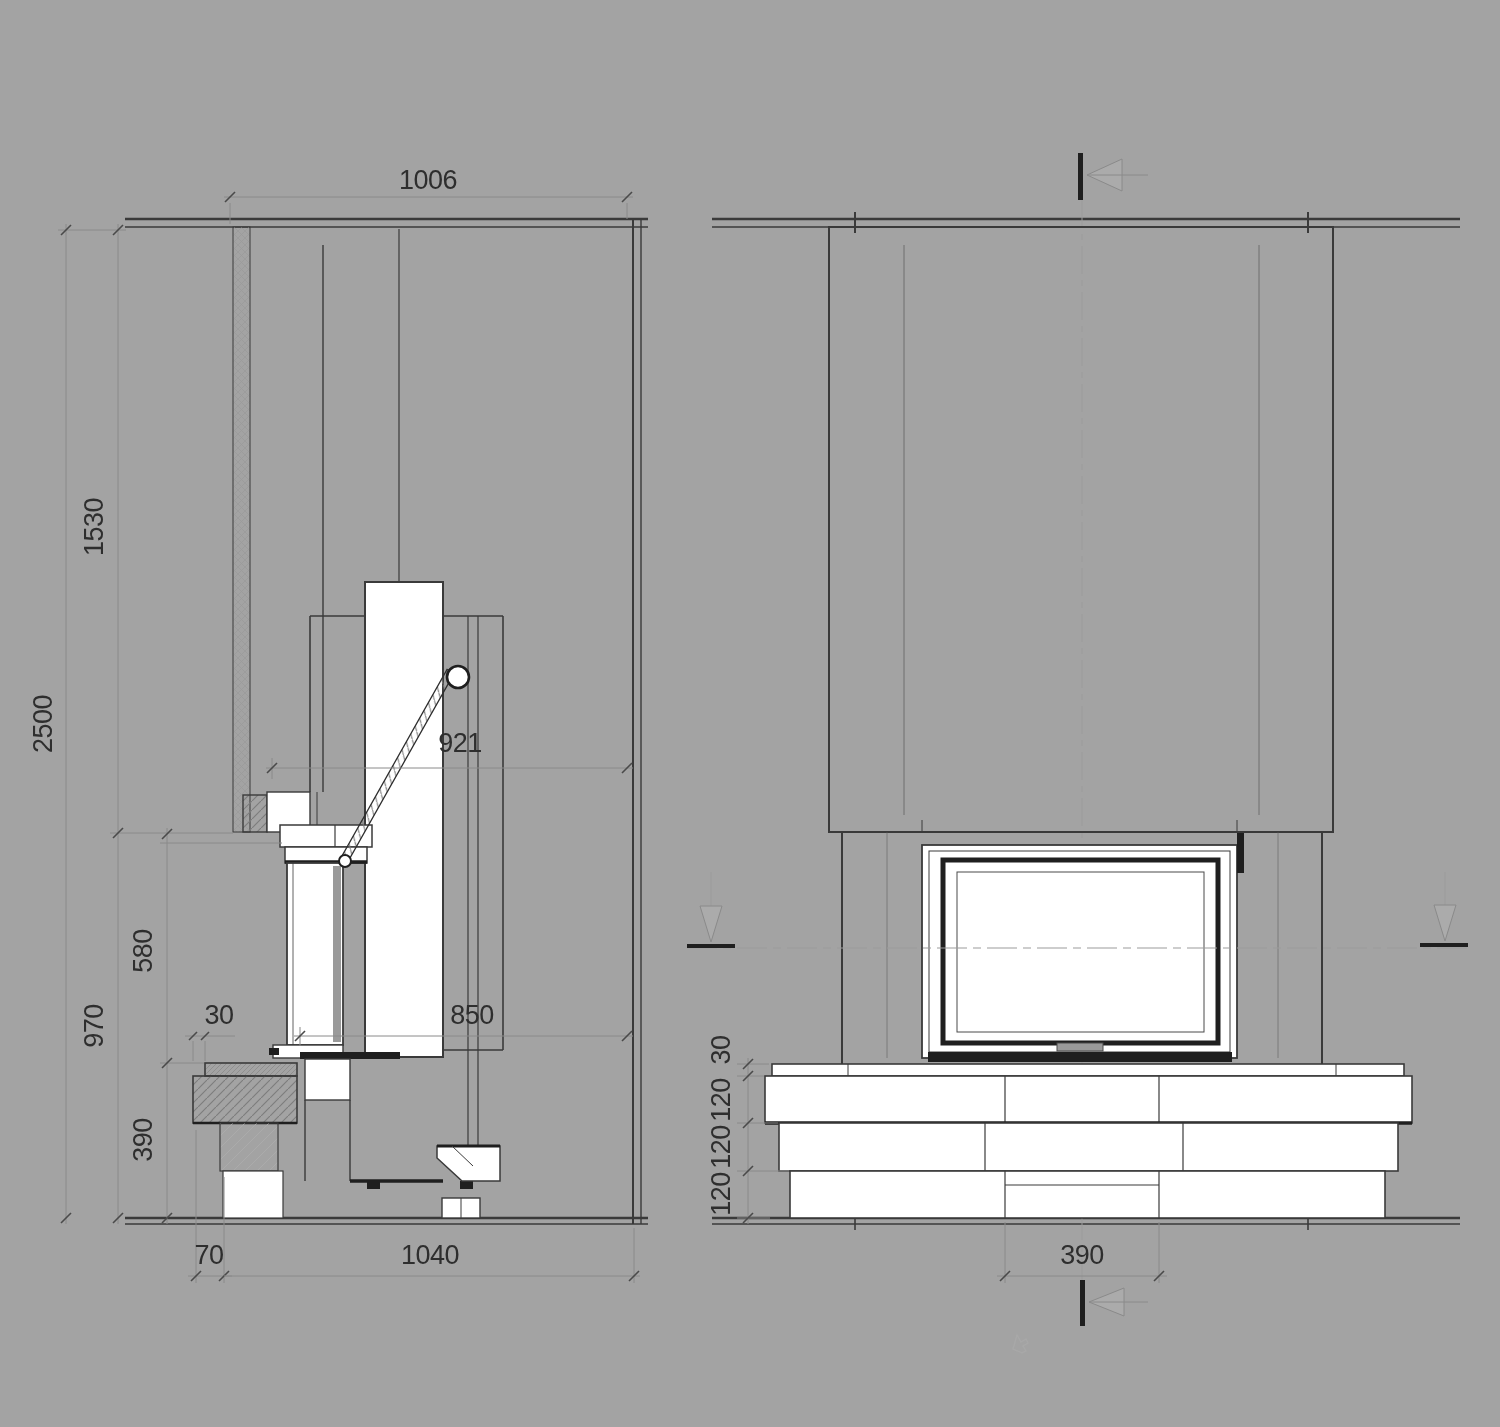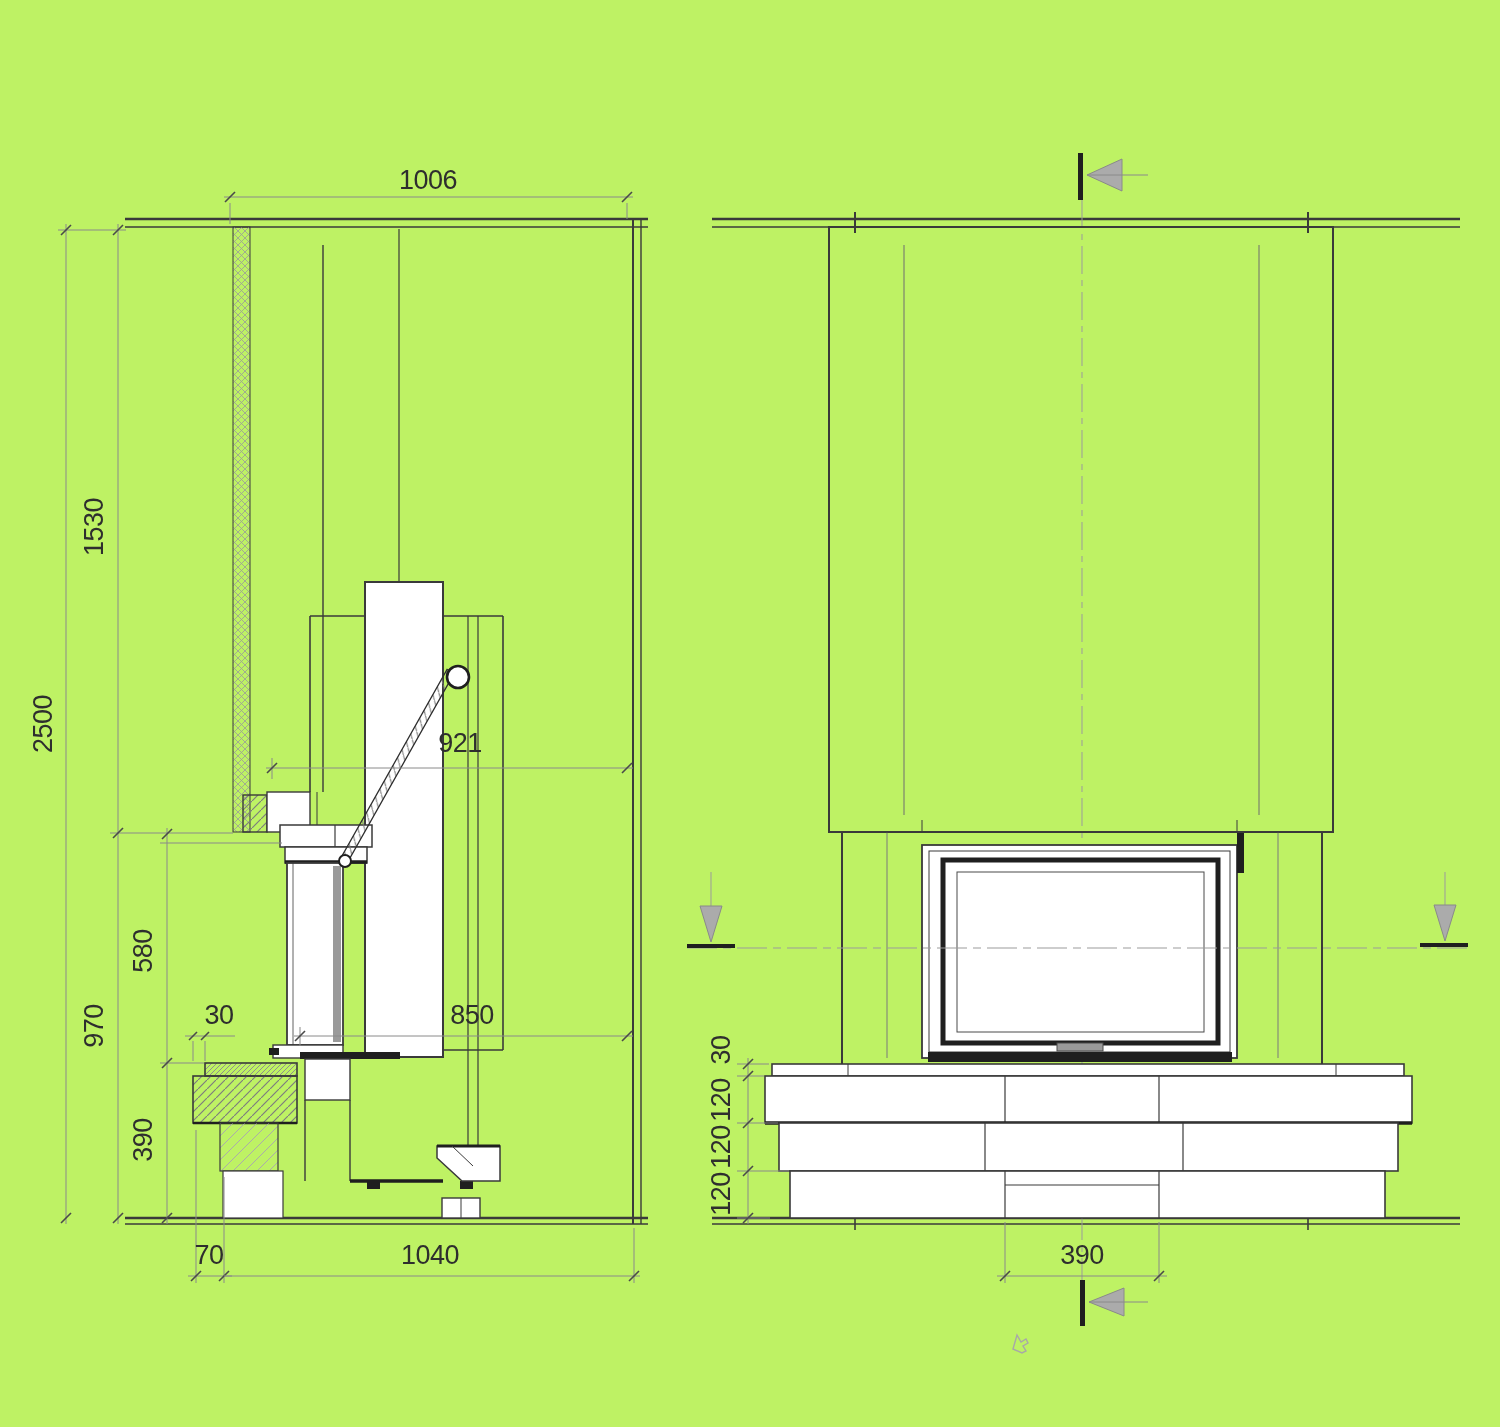--- a/index.html
+++ b/index.html
@@ -1,16 +1,16 @@
 <!DOCTYPE html>
 <html><head>
 <meta charset="utf-8">
 <style>
   html,body{margin:0;padding:0;background:#fff;}
-  .canvas{position:relative;width:1500px;height:1427px;background:#bef264;overflow:hidden;
+  .canvas{position:relative;width:1500px;height:1427px;background:#a3a3a3;overflow:hidden;
           font-family:"Liberation Sans", sans-serif;}
   svg{display:block;}
   .dim-text{font-family:"Liberation Sans", sans-serif;font-size:27px;fill:#2e2e2e;letter-spacing:-0.5px;}
   .ink{stroke:#3a3a3a;fill:none;}
   .dimline{stroke:#8a8a8a;stroke-width:1;fill:none;}
   .tick{stroke:#4a4a4a;stroke-width:1.6;}
 </style>
 </head>
 <body>
 

